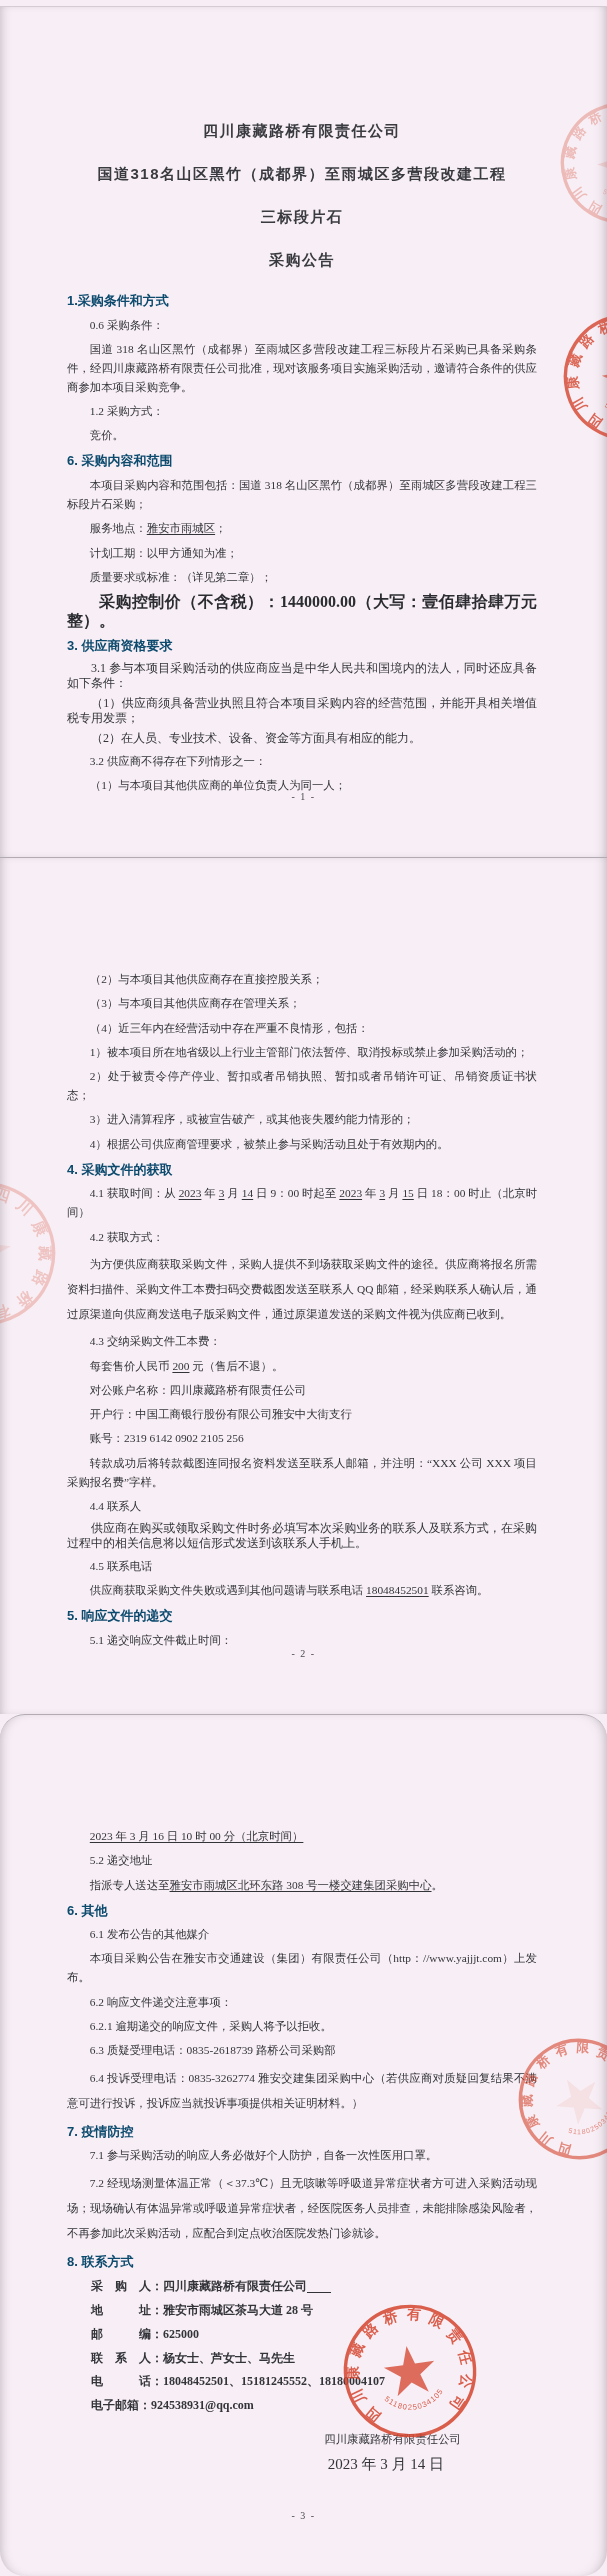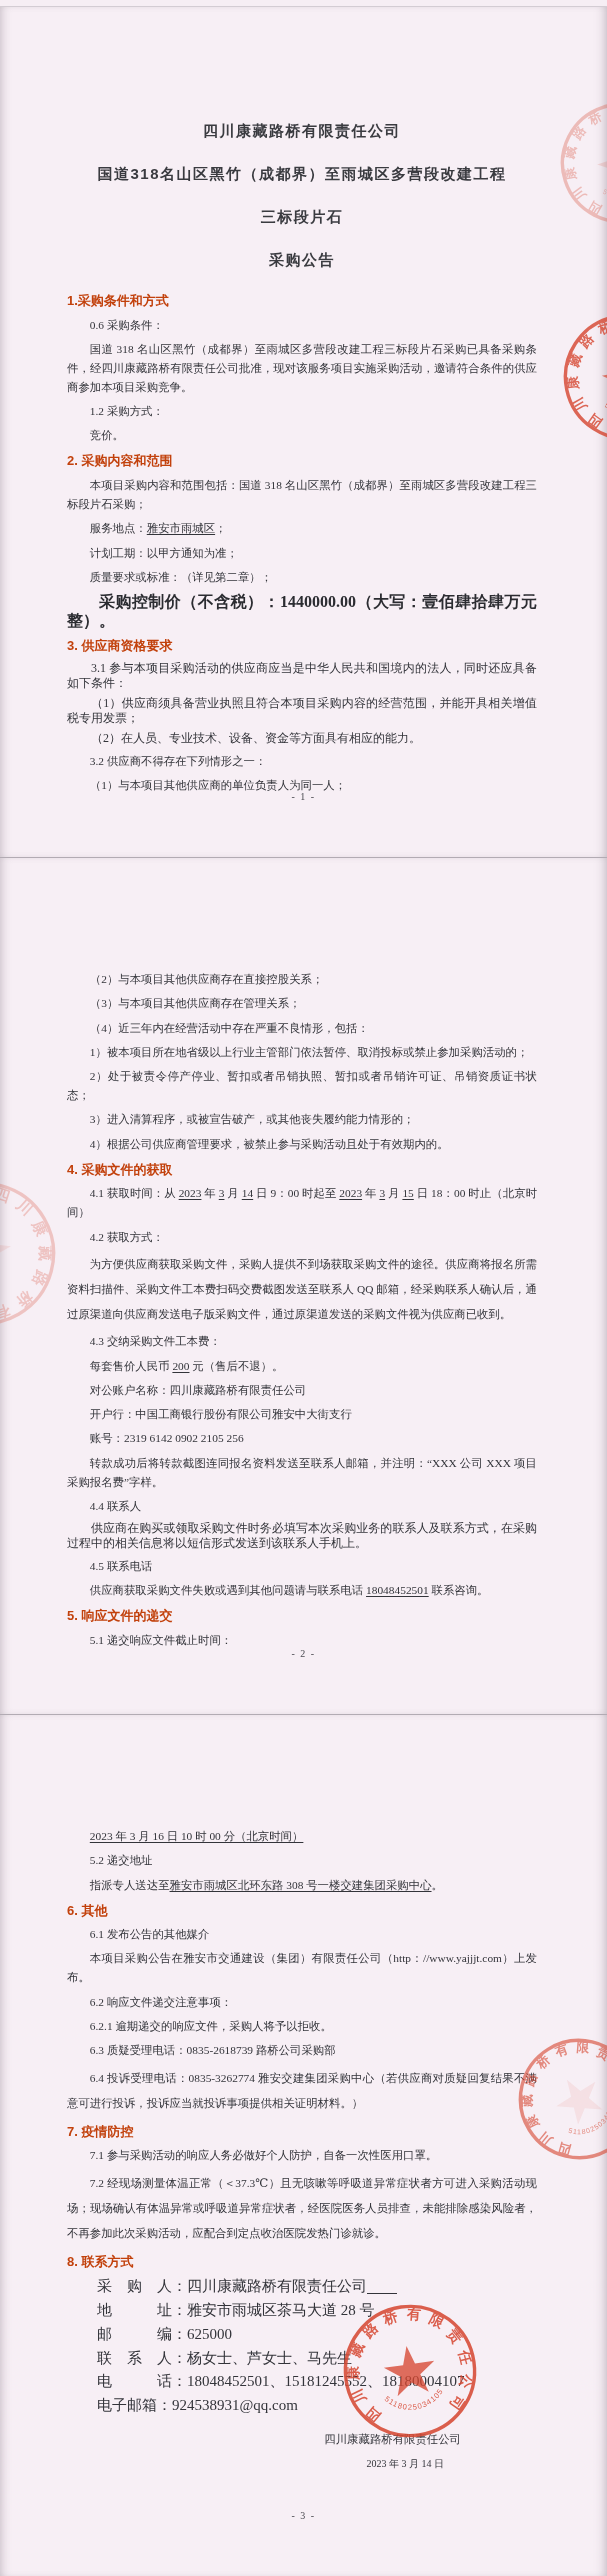--- a/index.html
+++ b/index.html
@@ -3,34 +3,34 @@
 <meta charset="utf-8">
 <style>
   html,body{margin:0;padding:0;background:#d8d2d8;}
   .doc{position:relative;width:607px;height:2576px;margin:0 auto;background:#f6eef4;
        font-family:"Liberation Serif","DejaVu Serif",serif;color:#33343a;overflow:hidden;}
   .page{position:relative;width:100%;box-sizing:border-box;overflow:hidden;
         padding:112px 70px 0 67px;background:#f7eff5;
         box-shadow:inset 7.6px 0 10.6px -7.6px rgba(110,98,110,.45), inset -9px 0 12px -9px rgba(110,98,110,.5);}
   #page-1{height:851px;margin-top:6px;border-top:0.8px solid #d3ccd3;}
   #page-2{height:857px;border-top:1.5px solid #b2abb3;}
-  #page-3{height:862px;border-top:1.5px solid #b2abb3;}
+  #page-3{height:862px;border-top:1.5px solid #b2abb3;border-radius:25px;}
   .blk{margin:0 0 5.3px 0;}
   .blk-title{font-family:"Liberation Sans","DejaVu Sans",sans-serif;font-weight:bold;
              font-size:15px;line-height:23px;letter-spacing:1.5px;text-align:center;
              color:#3a3b40;margin-bottom:20px;text-indent:0;}
   .blk-h{font-family:"Liberation Sans","DejaVu Sans",sans-serif;font-weight:bold;
-         font-size:13px;line-height:20px;color:#c2410c;margin:6px 0 4.6px 0;}
+         font-size:13px;line-height:20px;color:#0c4a6e;margin:6px 0 4.6px 0;}
   .blk-p{font-size:11.4px;line-height:19px;text-align:justify;text-indent:2em;}
   .blk-pb{font-size:16px;line-height:19px;text-align:justify;text-indent:2em;font-weight:bold;color:#2b2c31;}
   .blk-pt{font-size:12px;line-height:15px;text-align:justify;text-indent:2em;}
   .blk-pl{font-size:11.4px;line-height:25px;text-align:justify;text-indent:2em;}
-  .blk-contact{font-size:15px;line-height:20px;text-indent:2em;margin-bottom:3.8px;}
+  .blk-contact{font-size:12px;line-height:20px;text-indent:2em;margin-bottom:3.8px;font-weight:bold;}
   .blk-sign-name{font-size:11.4px;line-height:20px;text-align:right;padding-right:76px;margin-top:13.7px;}
-  .blk-sign-date{font-size:10px;line-height:20px;text-align:right;padding-right:93px;}
+  .blk-sign-date{font-size:15px;line-height:20px;text-align:right;padding-right:93px;}
   .u{text-decoration:underline;text-underline-offset:2.3px;}
   .page-num{position:absolute;bottom:55px;left:0;width:100%;text-align:center;
             font-size:10px;letter-spacing:1.5px;color:#4a4a50;}
   .stamp{position:absolute;pointer-events:none;}
   .stamp svg{display:block;}
 </style>
 </head>
 <body>
 
 <div class="doc">
@@ -38,21 +38,21 @@
     <div class="content">
         <div class="blk blk-title"><span>四川康藏路桥有限责任公司</span></div>
         <div class="blk blk-title"><span>国道318名山区黑竹（成都界）至雨城区多营段改建工程</span></div>
         <div class="blk blk-title"><span>三标段片石</span></div>
         <div class="blk blk-title"><span>采购公告</span></div>
         <div class="blk blk-h"><span>1.采购条件和方式</span></div>
         <div class="blk blk-p"><span>0.6 采购条件：</span></div>
         <div class="blk blk-p"><span>国道 318 名山区黑竹（成都界）至雨城区多营段改建工程三标段片石采购已具备采购条件，经四川康藏路桥有限责任公司批准，现对该服务项目实施采购活动，邀请符合条件的供应商参加本项目采购竞争。</span></div>
         <div class="blk blk-p"><span>1.2 采购方式：</span></div>
         <div class="blk blk-p"><span>竞价。</span></div>
-        <div class="blk blk-h"><span>2. 采购内容和范围</span></div>
+        <div class="blk blk-h"><span>6. 采购内容和范围</span></div>
         <div class="blk blk-p"><span>本项目采购内容和范围包括：国道 318 名山区黑竹（成都界）至雨城区多营段改建工程三标段片石采购；</span></div>
         <div class="blk blk-p"><span>服务地点：</span><span class="u">雅安市雨城区</span><span>；</span></div>
         <div class="blk blk-p"><span>计划工期：以甲方通知为准；</span></div>
         <div class="blk blk-p"><span>质量要求或标准：（详见第二章）；</span></div>
         <div class="blk blk-pb"><span>采购控制价（不含税）：1440000.00（大写：壹佰肆拾肆万元整）。</span></div>
         <div class="blk blk-h"><span>3. 供应商资格要求</span></div>
         <div class="blk blk-pt"><span>3.1 参与本项目采购活动的供应商应当是中华人民共和国境内的法人，同时还应具备如下条件：</span></div>
         <div class="blk blk-pt"><span>（1）供应商须具备营业执照且符合本项目采购内容的经营范围，并能开具相关增值税专用发票；</span></div>
         <div class="blk blk-pt"><span>（2）在人员、专业技术、设备、资金等方面具有相应的能力。</span></div>
         <div class="blk blk-p"><span>3.2 供应商不得存在下列情形之一：</span></div>

